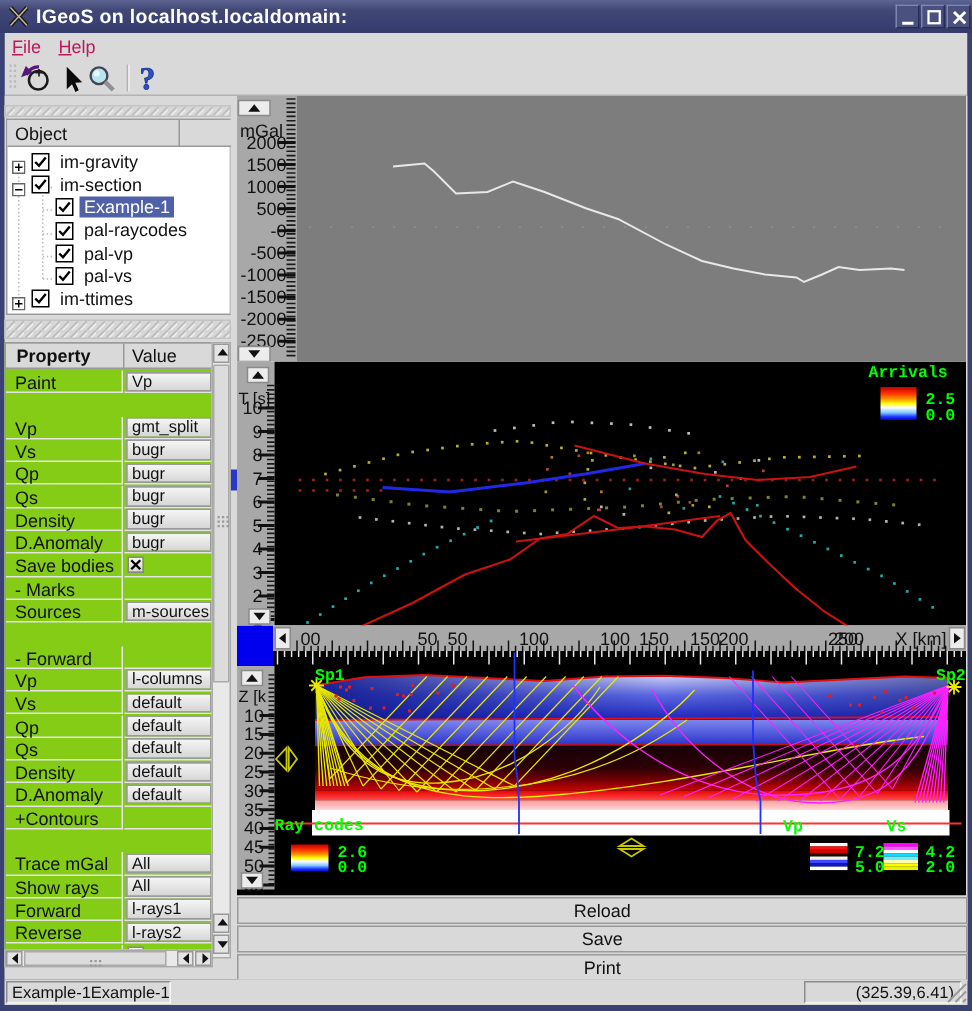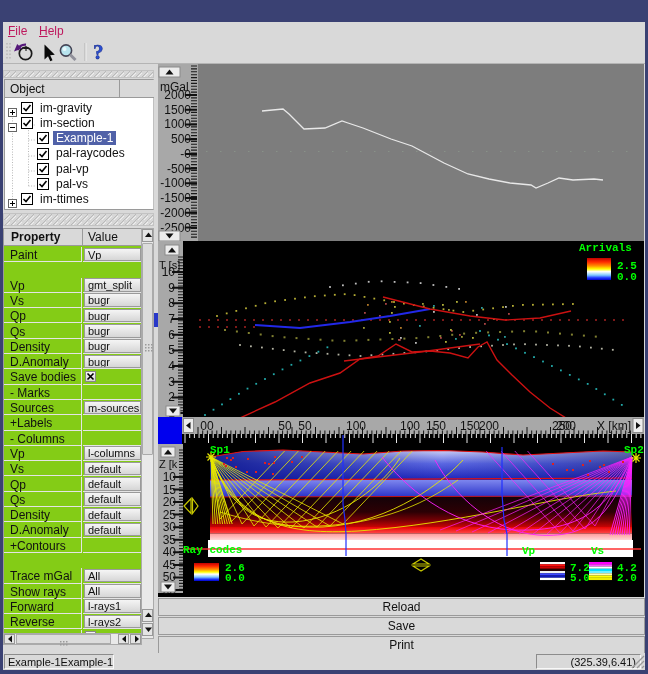--- a/index.html
+++ b/index.html
@@ -68,20 +68,42 @@
 #section{position:absolute;left:0;top:370px}
 .bigbtn{position:absolute;left:0;width:487px;height:18px;background:#d9d9d9;
  border:1px solid #9a9a9a;font-size:12px;color:#111;text-align:center;line-height:16px}
 #statusbar{position:absolute;left:3px;top:653px;width:642px;height:17px;background:#d9d9d9}
 .sunk{position:absolute;top:1px;height:15px;background:#d9d9d9;font-size:11px;color:#111;white-space:nowrap;overflow:hidden;
  border-top:1px solid #8c8c8c;border-left:1px solid #8c8c8c;
  border-bottom:1px solid #f8f8f8;border-right:1px solid #f8f8f8;padding:0 4px;line-height:14px}
 </style></head>
 <body>
 <div id="win">
+<div id="titlebar">
+<svg id="ticon" width="16" height="16">
+        <path d="M2,2 L13,14 M13,2 L2,14" stroke="#1a1a22" stroke-width="3"></path>
+<path d="M2,2 L13,14 M13,2 L2,14" stroke="#c8b890" stroke-width="1"></path>
+      </svg>
+<span id="ttext">IGeoS on localhost.localdomain:</span>
+<span class="wbtn" style="right:35px">
+        <svg width="16" height="16">
+          <path d="M3.5,11.5 H11" stroke="#fff" stroke-width="2"></path>
+        </svg>
+      </span>
+<span class="wbtn" style="right:18px">
+        <svg width="16" height="16">
+          <rect x="4" y="3.5" width="7.5" height="8" fill="none" stroke="#fff" stroke-width="1.5"></rect>
+        </svg>
+      </span>
+<span class="wbtn" style="right:1px">
+        <svg width="16" height="16">
+          <path d="M4,4 L11.5,11.5 M11.5,4 L4,11.5" stroke="#fff" stroke-width="2"></path>
+        </svg>
+      </span>
+</div>
 <div id="menubar">
       <span style="left:5px"><u>F</u>ile</span>
       <span style="left:36px"><u>H</u>elp</span>
     </div>
 <div id="toolbar"><svg width="648" height="24">
 <path d="M4,3 v17 M7,3 v17" stroke="#b8b8b8" stroke-width="1.5" stroke-dasharray="1.5,2"></path>
 <circle cx="22.5" cy="13.5" r="6.2" fill="none" stroke="#1a1a1a" stroke-width="1.7"></circle>
 <path d="M20.5,8.5 h5 M23,6 v5" stroke="#1a1a1a" stroke-width="1.1"></path>
 <path d="M14.5,10 A8.5,8.5 0 0 1 23,4.6" fill="none" stroke="#55187a" stroke-width="2.2"></path>
 <path d="M11,11.5 L19,8.5 L14.2,4 Z" fill="#55187a"></path>
@@ -252,26 +274,22 @@
           <div class="trow" style="top:137.7px">
             <div class="pcell">- Marks</div>
             <div class="vcell"></div>
           </div>
           <div class="trow" style="top:153.0px">
             <div class="pcell">Sources</div>
             <div class="vcell">
               <span class="vbtn">m-sources</span>
             </div>
           </div>
-          <div class="trow" style="top:168.3px">
-            <div class="pcell">+Labels</div>
-            <div class="vcell"></div>
-          </div>
           <div class="trow" style="top:183.6px">
-            <div class="pcell">- Columns</div>
+            <div class="pcell">- Forward</div>
             <div class="vcell"></div>
           </div>
           <div class="trow" style="top:198.9px">
             <div class="pcell">Vp</div>
             <div class="vcell">
               <span class="vbtn">l-columns</span>
             </div>
           </div>
           <div class="trow" style="top:214.2px">
             <div class="pcell">Vs</div>

